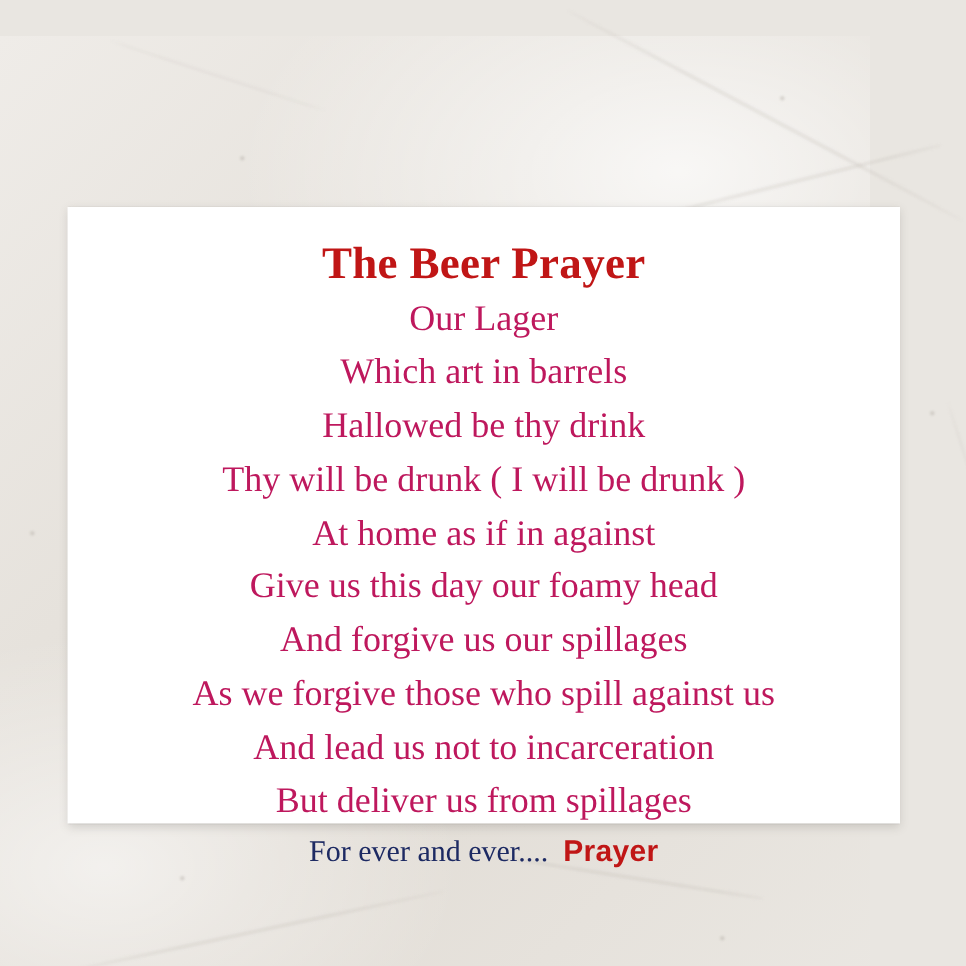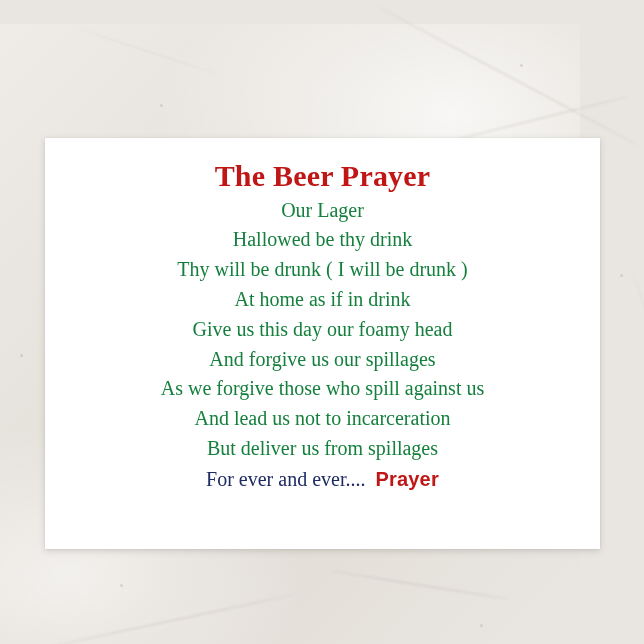--- a/index.html
+++ b/index.html
@@ -75,22 +75,22 @@
     white-space: nowrap;
   }
 
   #verses {
     list-style: none;
     margin: 0;
     padding: 0;
     width: 100%;
   }
   #verses li {
-    color: #15803d;
-    font-size: 20px;
+    color: #be185d;
+    font-size: 24px;
     line-height: 1.49;
     text-align: center;
     white-space: nowrap;
   }
 
   #closing-row {
     width: 100%;
     display: flex;
     justify-content: center;
     align-items: baseline;
@@ -126,23 +126,24 @@
   <div class="speck" style="top:600px;left:480px;"></div>
   <div class="speck" style="top:560px;left:120px;"></div>
   <div class="speck" style="top:330px;left:20px;"></div>
   <div class="speck" style="top:250px;left:620px;"></div>
 
   <div id="postcard">
     <div id="card-title">The Beer Prayer</div>
 
     <ul id="verses">
       <li>Our Lager</li>
+      <li>Which art in barrels</li>
       <li>Hallowed be thy drink</li>
       <li>Thy will be drunk ( I will be drunk )</li>
-      <li>At home as if in drink</li>
+      <li>At home as if in against</li>
       <li>Give us this day our foamy head</li>
       <li>And forgive us our spillages</li>
       <li>As we forgive those who spill against us</li>
       <li>And lead us not to incarceration</li>
       <li>But deliver us from spillages</li>
     </ul>
 
     <div id="closing-row">
       <span id="closing-line">For ever and ever....</span>
       <span id="amen">Prayer</span>

